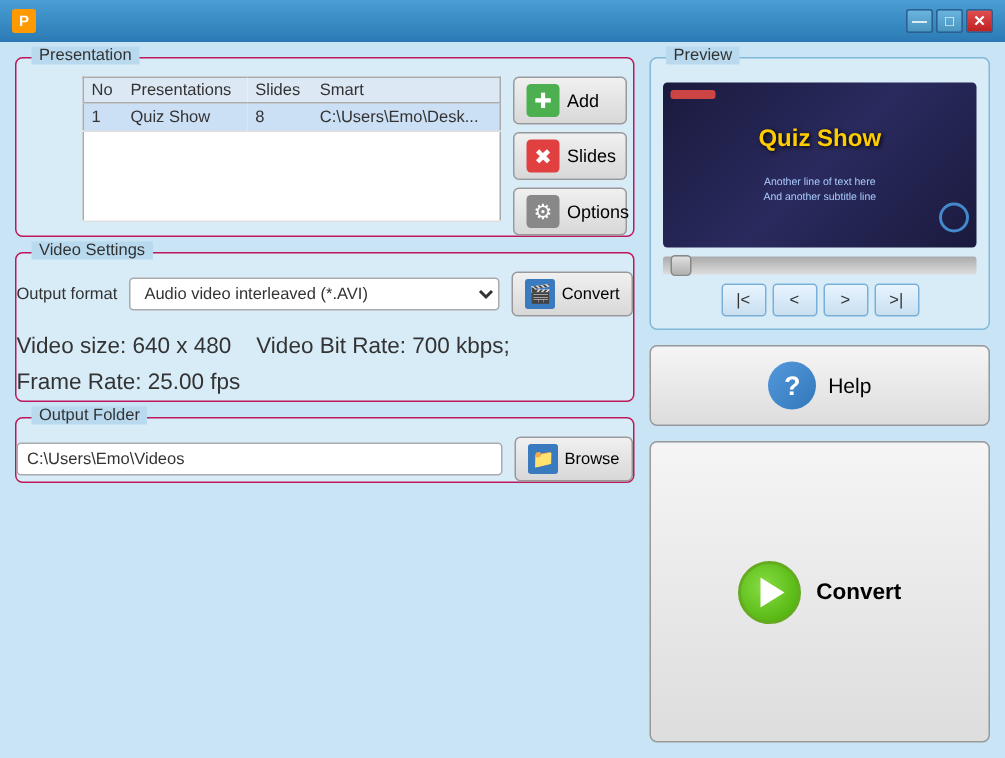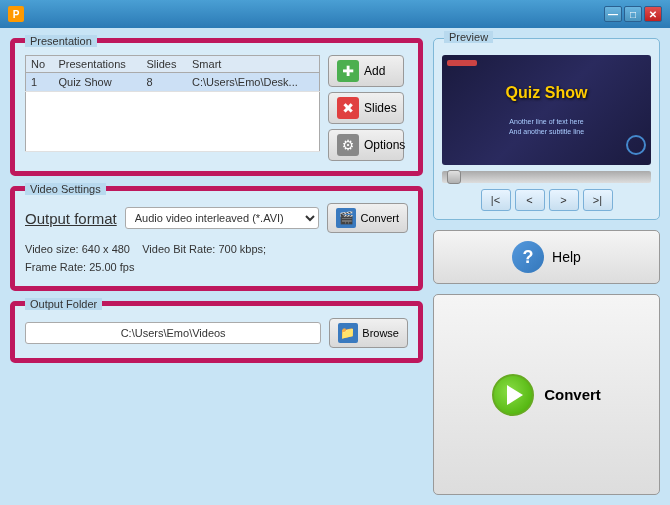--- a/index.html
+++ b/index.html
@@ -75,24 +75,23 @@
 
     .right-panel {
       width: 227px;
       display: flex;
       flex-direction: column;
       gap: 10px;
     }
 
     
     .group-box {
-      border: 5px solid #be185d;
+      border: 1px solid #be185d;
       border-radius: 5px;
       background: rgba(255,255,255,0.3);
-      padding: 10px;
       position: relative;
     }
     .group-box-title {
       position: absolute;
       top: -8px;
       left: 10px;
       background: #b8d9ee;
       padding: 0 5px;
       font-size: 11px;
       color: #333;
@@ -102,20 +101,21 @@
     
     .presentation-section {
       padding-top: 12px;
     }
     .pres-content {
       display: flex;
       gap: 8px;
     }
     .table-area {
       flex: 1;
+      margin-left: 44px;
     }
     .pres-table {
       width: 100%;
       border-collapse: collapse;
       background: white;
       border: 1px solid #aaa;
     }
     .pres-table th {
       background: #dce9f5;
       border-bottom: 1px solid #aaa;
@@ -176,24 +176,23 @@
     .video-section {
       padding-top: 12px;
     }
     .output-format-row {
       display: flex;
       align-items: center;
       gap: 8px;
       margin-bottom: 8px;
     }
     .output-format-label {
-      font-size: 15px;
+      font-size: 11px;
       color: #333;
       white-space: nowrap;
-      text-decoration: underline;
     }
     .format-select {
       flex: 1;
       font-size: 11px;
       padding: 3px 5px;
       border: 1px solid #aaa;
       border-radius: 3px;
       background: white;
       color: #333;
     }
@@ -212,21 +211,21 @@
       width: 20px;
       height: 20px;
       background: #3a7abf;
       border-radius: 2px;
       display: flex;
       align-items: center;
       justify-content: center;
       font-size: 12px;
     }
     .video-info {
-      font-size: 11px;
+      font-size: 15px;
       color: #333;
       line-height: 1.6;
     }
 
     
     .output-section {
       padding-top: 12px;
     }
     .folder-row {
       display: flex;
@@ -234,21 +233,20 @@
       align-items: center;
     }
     .folder-input {
       flex: 1;
       padding: 4px 6px;
       border: 1px solid #aaa;
       border-radius: 3px;
       background: white;
       font-size: 11px;
       color: #333;
-      text-align: center;
     }
     .browse-btn {
       display: flex;
       align-items: center;
       gap: 4px;
       padding: 4px 8px;
       border-radius: 4px;
       cursor: pointer;
       font-size: 11px;
       border: 1px solid #999;

